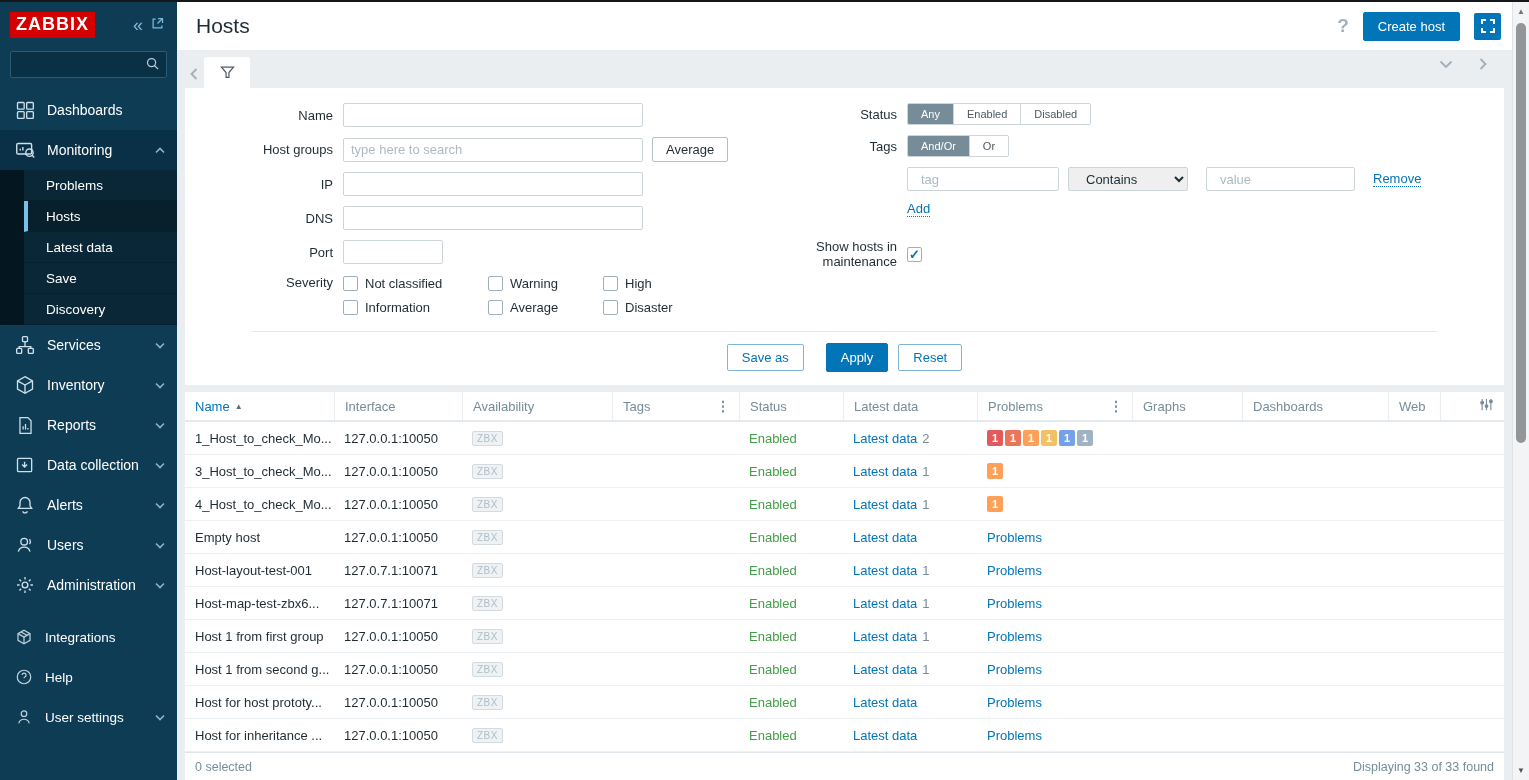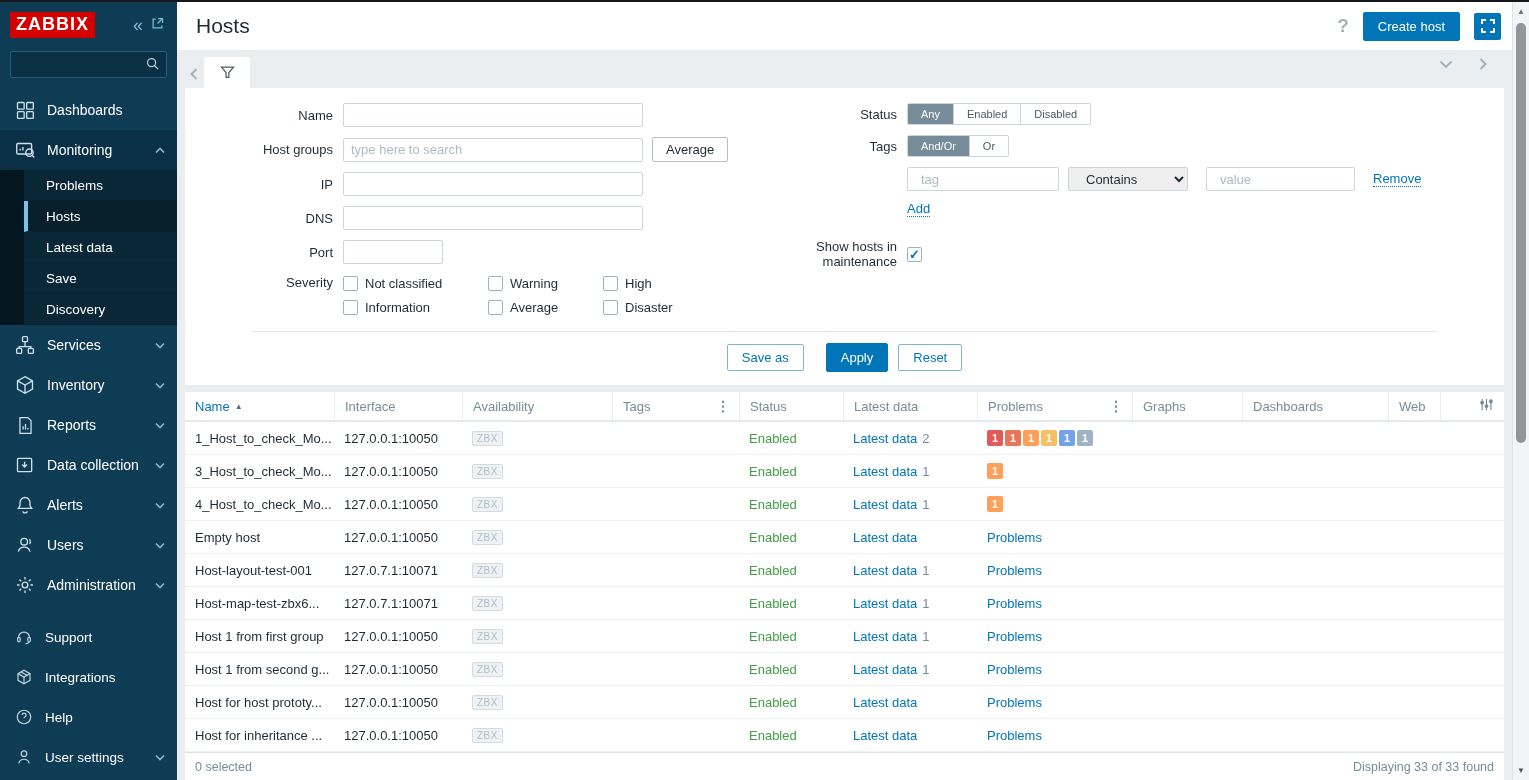--- a/index.html
+++ b/index.html
@@ -289,31 +289,20 @@
         <span>Administration</span>
         <span class="chev">
             <svg width="10" height="7" viewBox="0 0 10 7" fill="none" stroke="currentColor" stroke-width="1.6">
               <polyline points="1,1.5 5,5.5 9,1.5"></polyline>
             </svg>
           </span>
       </div>
 
       <div class="nav-gap"></div>
 
-      <div class="nav-item small">
-        <span class="icon">
-            <svg width="18" height="18" viewBox="0 0 24 24" fill="none" stroke="currentColor" stroke-width="1.6">
-              <path d="M4.5 13 a7.5 7.5 0 0 1 15 0"></path>
-              <rect x="3.5" y="12.5" width="3.4" height="6" rx="1.6"></rect>
-              <rect x="17.1" y="12.5" width="3.4" height="6" rx="1.6"></rect>
-              <path d="M19 18.5 a4.5 3.2 0 0 1 -5 2.3"></path>
-            </svg>
-          </span>
-        <span>Support</span>
-      </div>
 
       <div class="nav-item small">
         <span class="icon">
             <svg width="18" height="18" viewBox="0 0 24 24" fill="none" stroke="currentColor" stroke-width="1.6">
               <path d="M12 3 L20 7.5 v9 L12 21 L4 16.5 v-9 Z"></path>
               <path d="M4 7.5 L12 12 L20 7.5"></path>
               <path d="M12 12 v9"></path>
               <path d="M8 5.2 L16 9.8"></path>
             </svg>
           </span>

